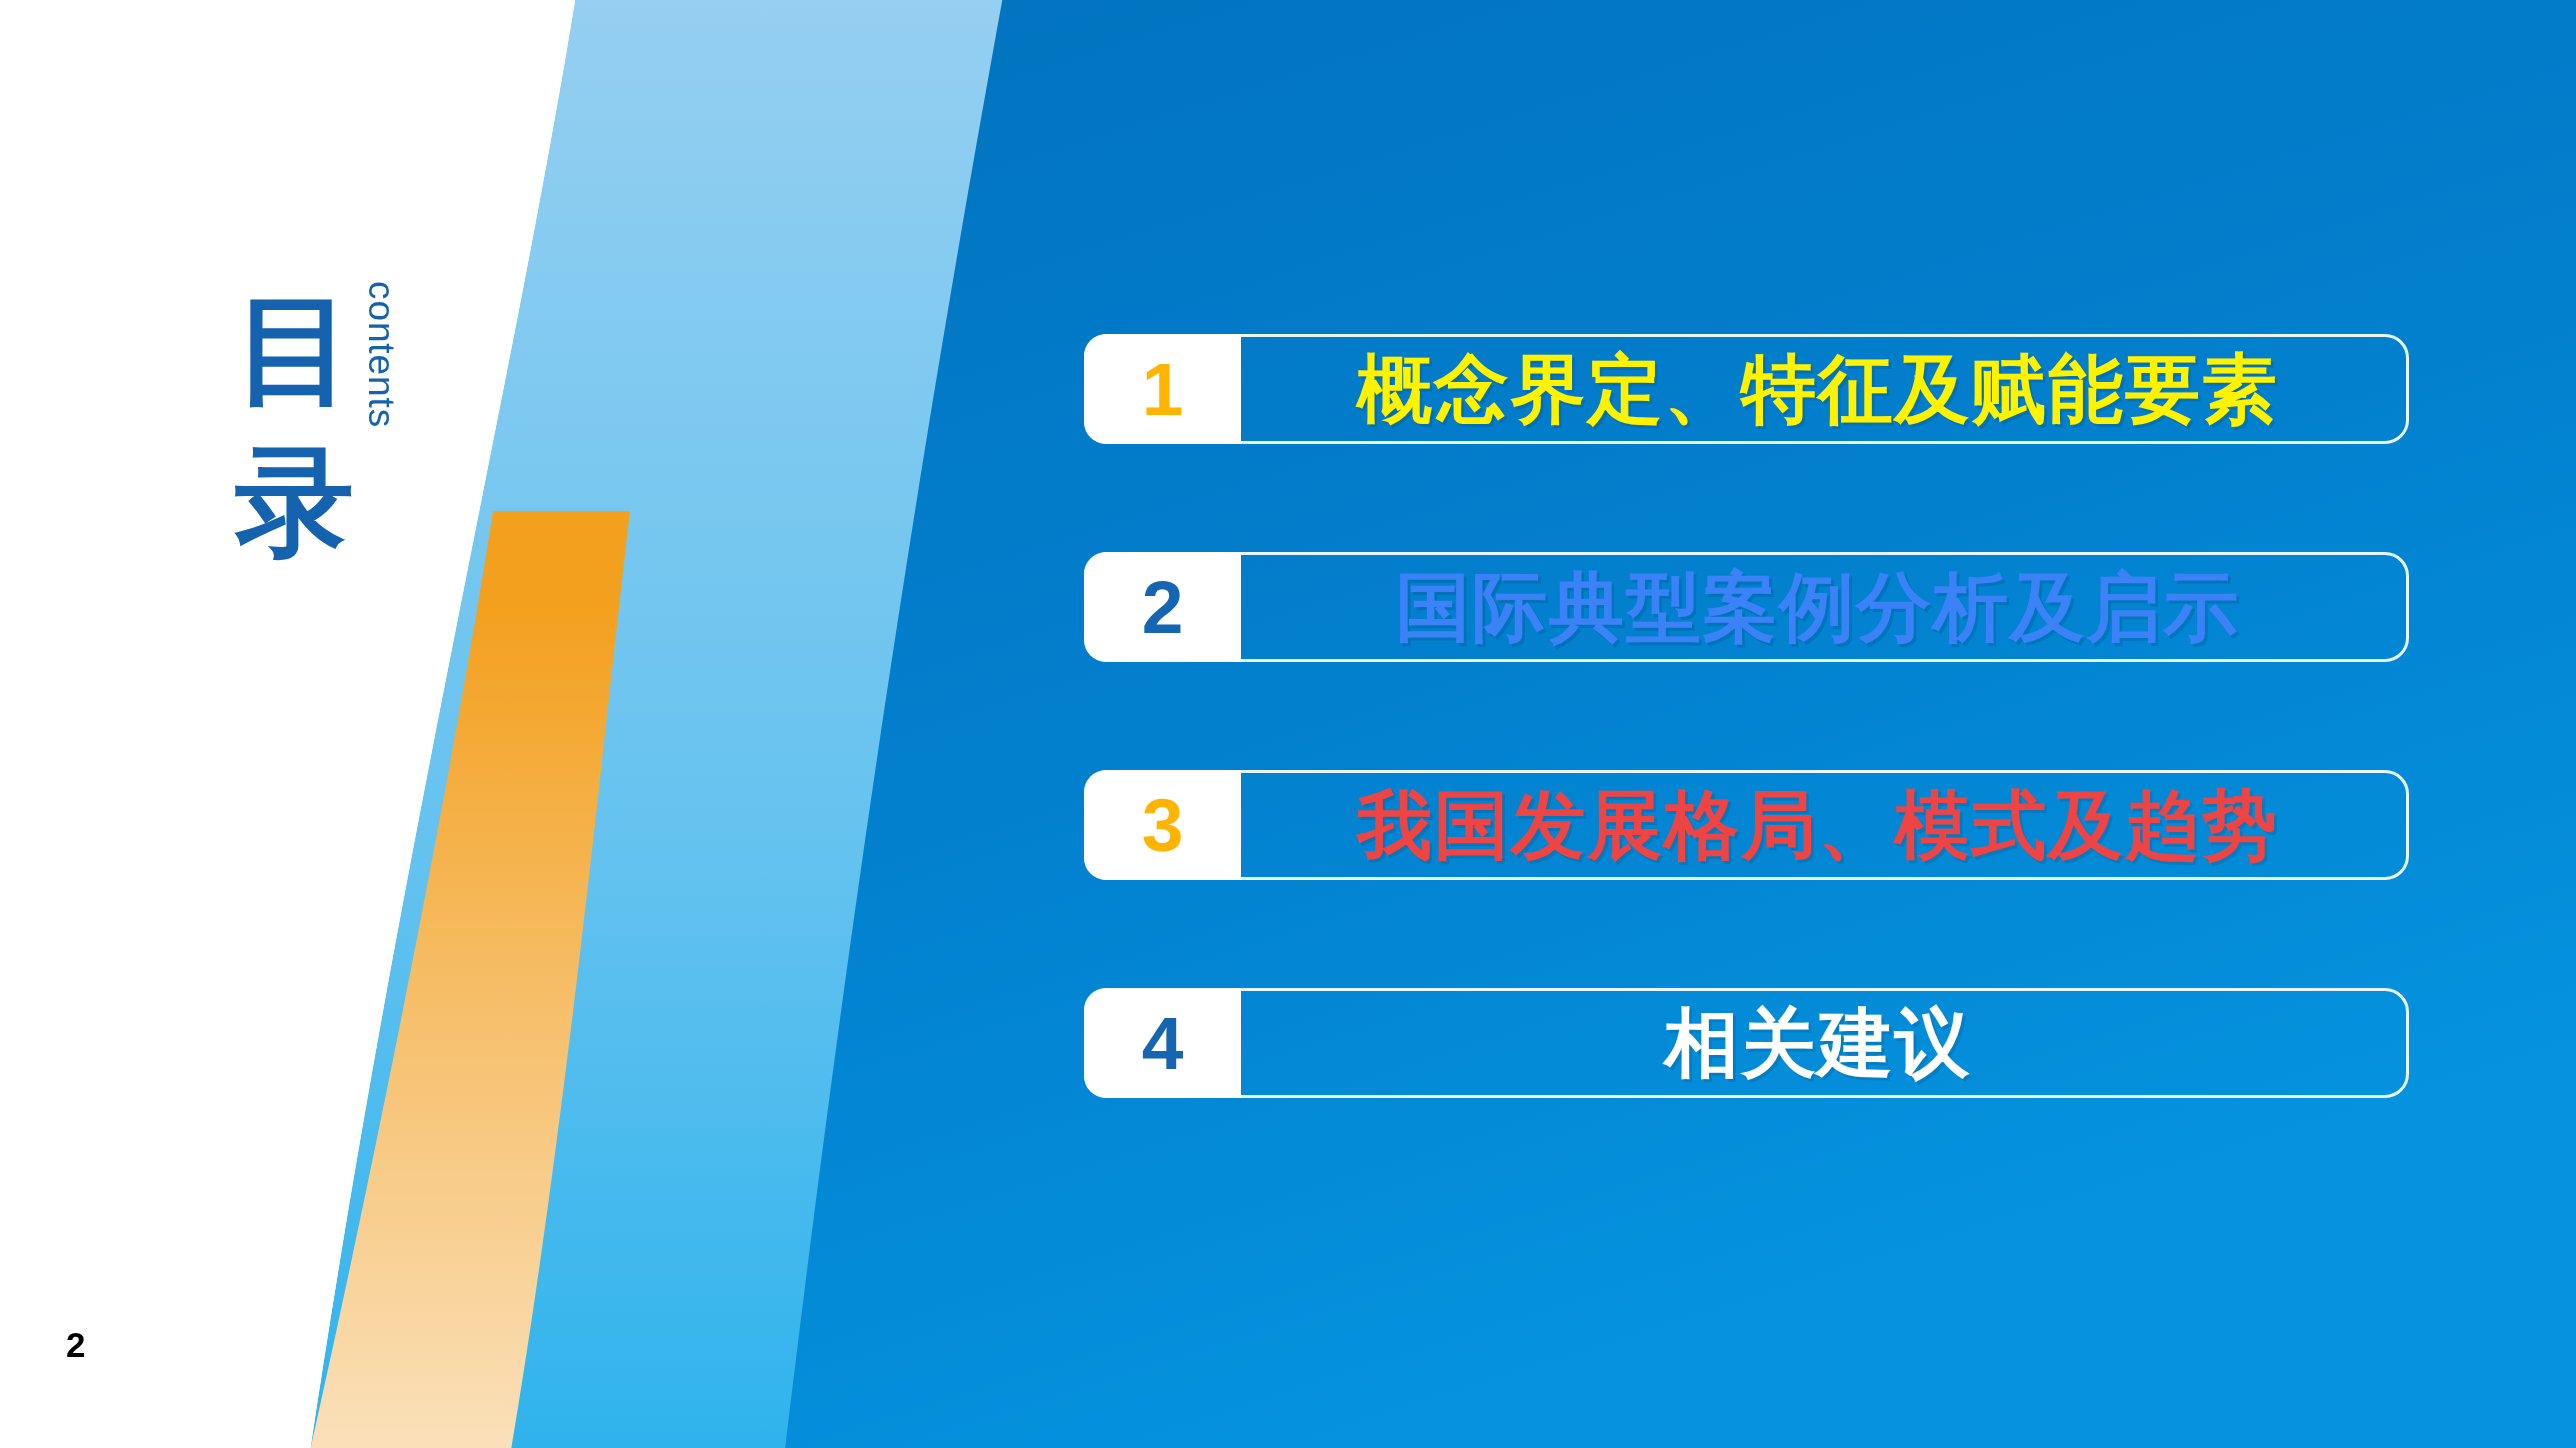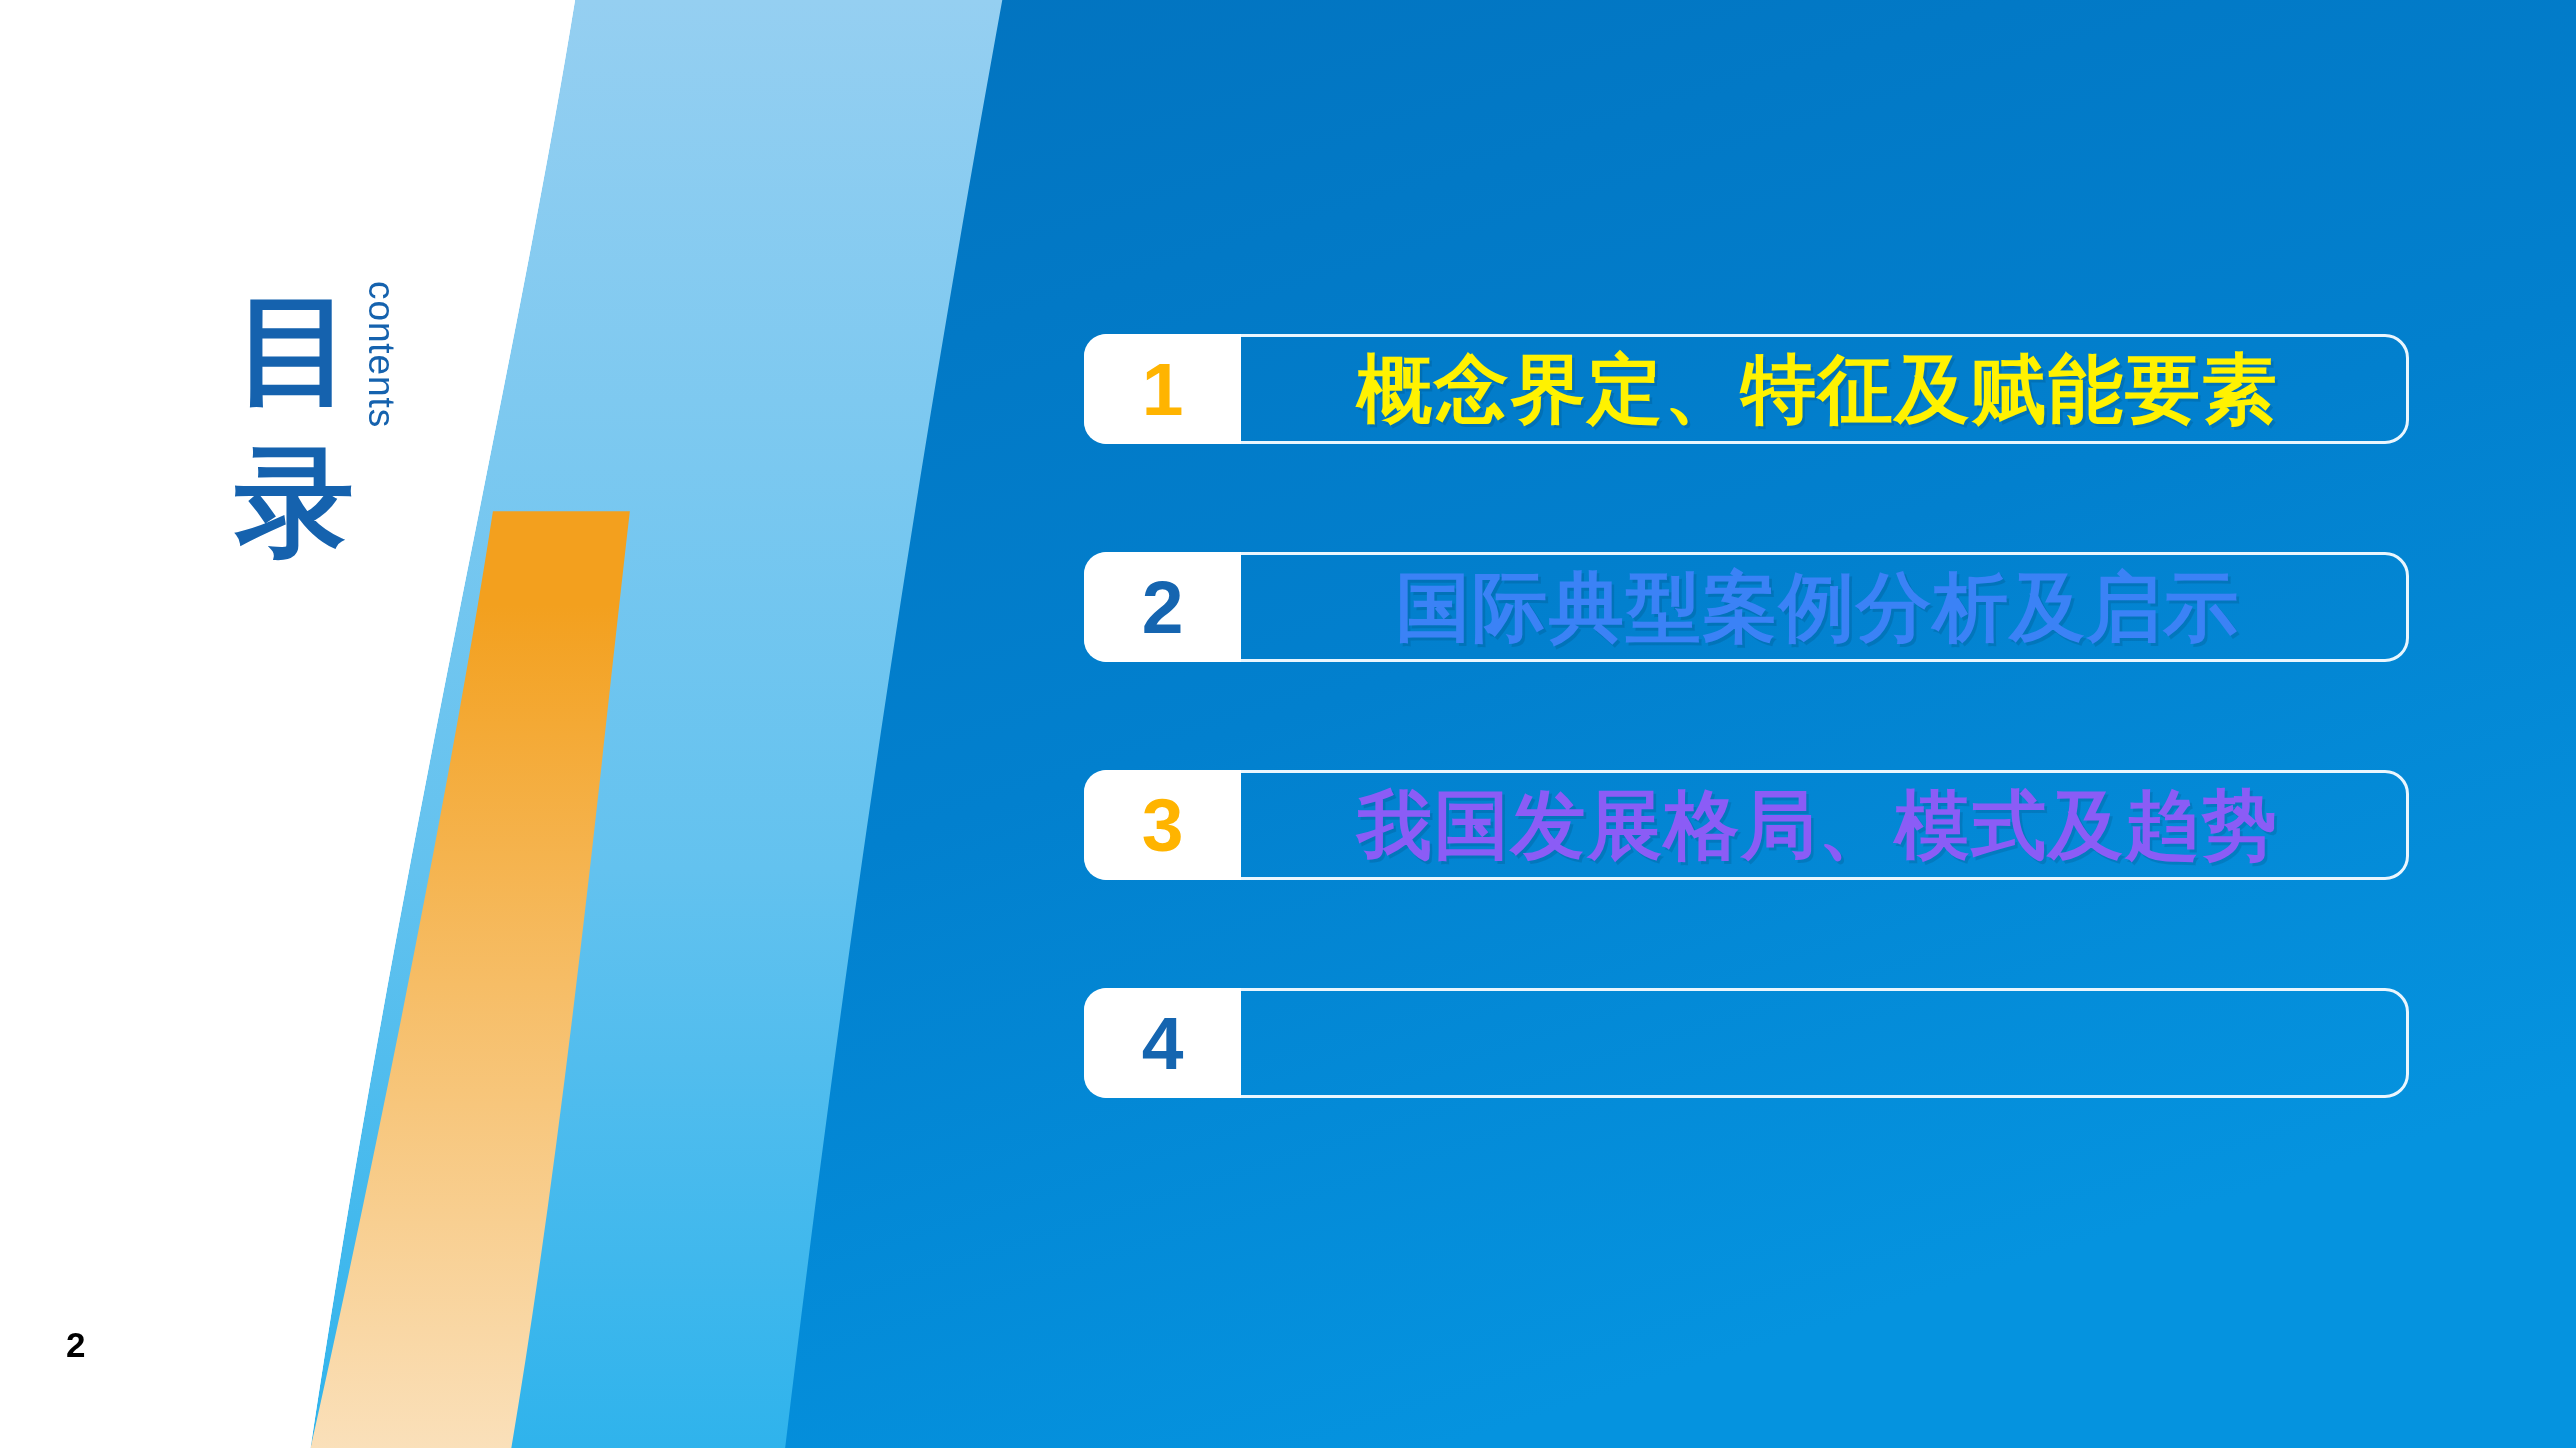--- a/index.html
+++ b/index.html
@@ -201,28 +201,29 @@
         <span style="color: rgb(21, 101, 176);">2</span>
       </div>
       <div class="label" style="color: #3b82f6;">国际典型案例分析及启示</div>
     </div>
 
     <div class="toc-row">
       <div class="row-body"></div>
       <div class="num-box">
         <span style="color: rgb(255, 180, 0);">3</span>
       </div>
-      <div class="label" style="color: #8b5cf6; text-align: right;">我国发展格局、模式及趋势</div>
+      <div class="label" style="color: #ef4444; text-align: right;">我国发展格局、模式及趋势</div>
     </div>
 
     <div class="toc-row">
       <div class="row-body"></div>
       <div class="num-box">
         <span style="color: rgb(21, 101, 176);">4</span>
       </div>
+      <div class="label" style="color: rgb(255, 255, 255);">相关建议</div>
     </div>
 
   </div>
 
   <div class="page-number">2</div>
 
 </div>
 
 
 </body></html>

